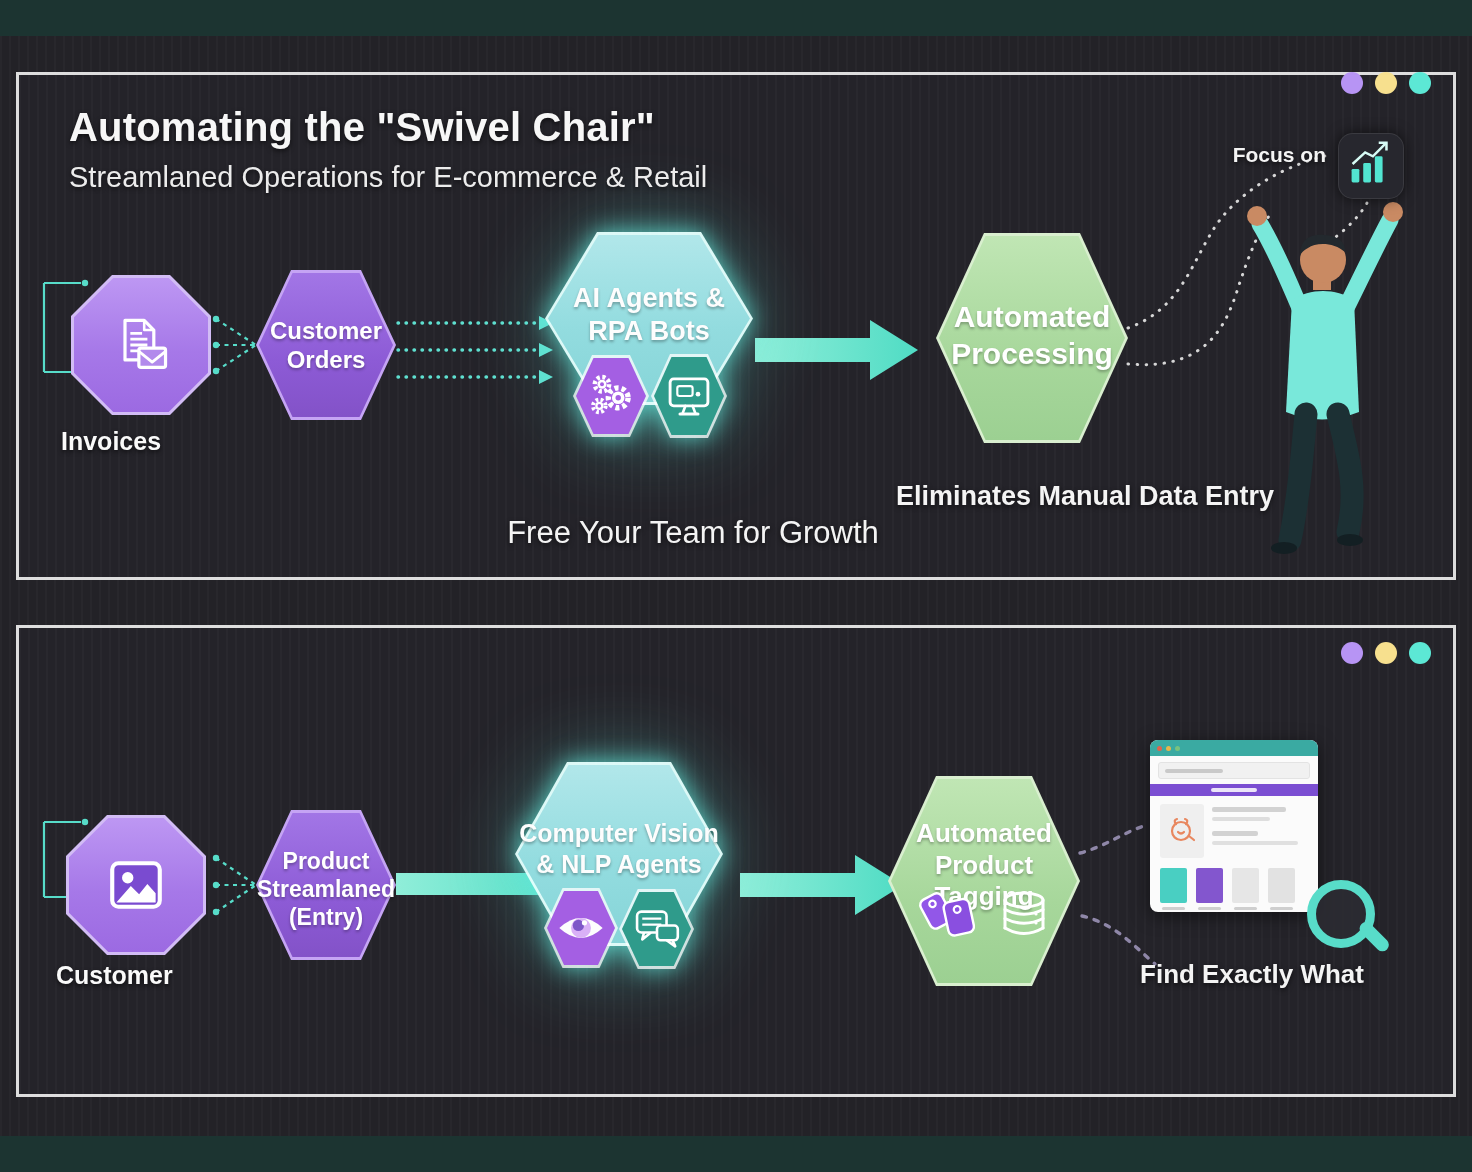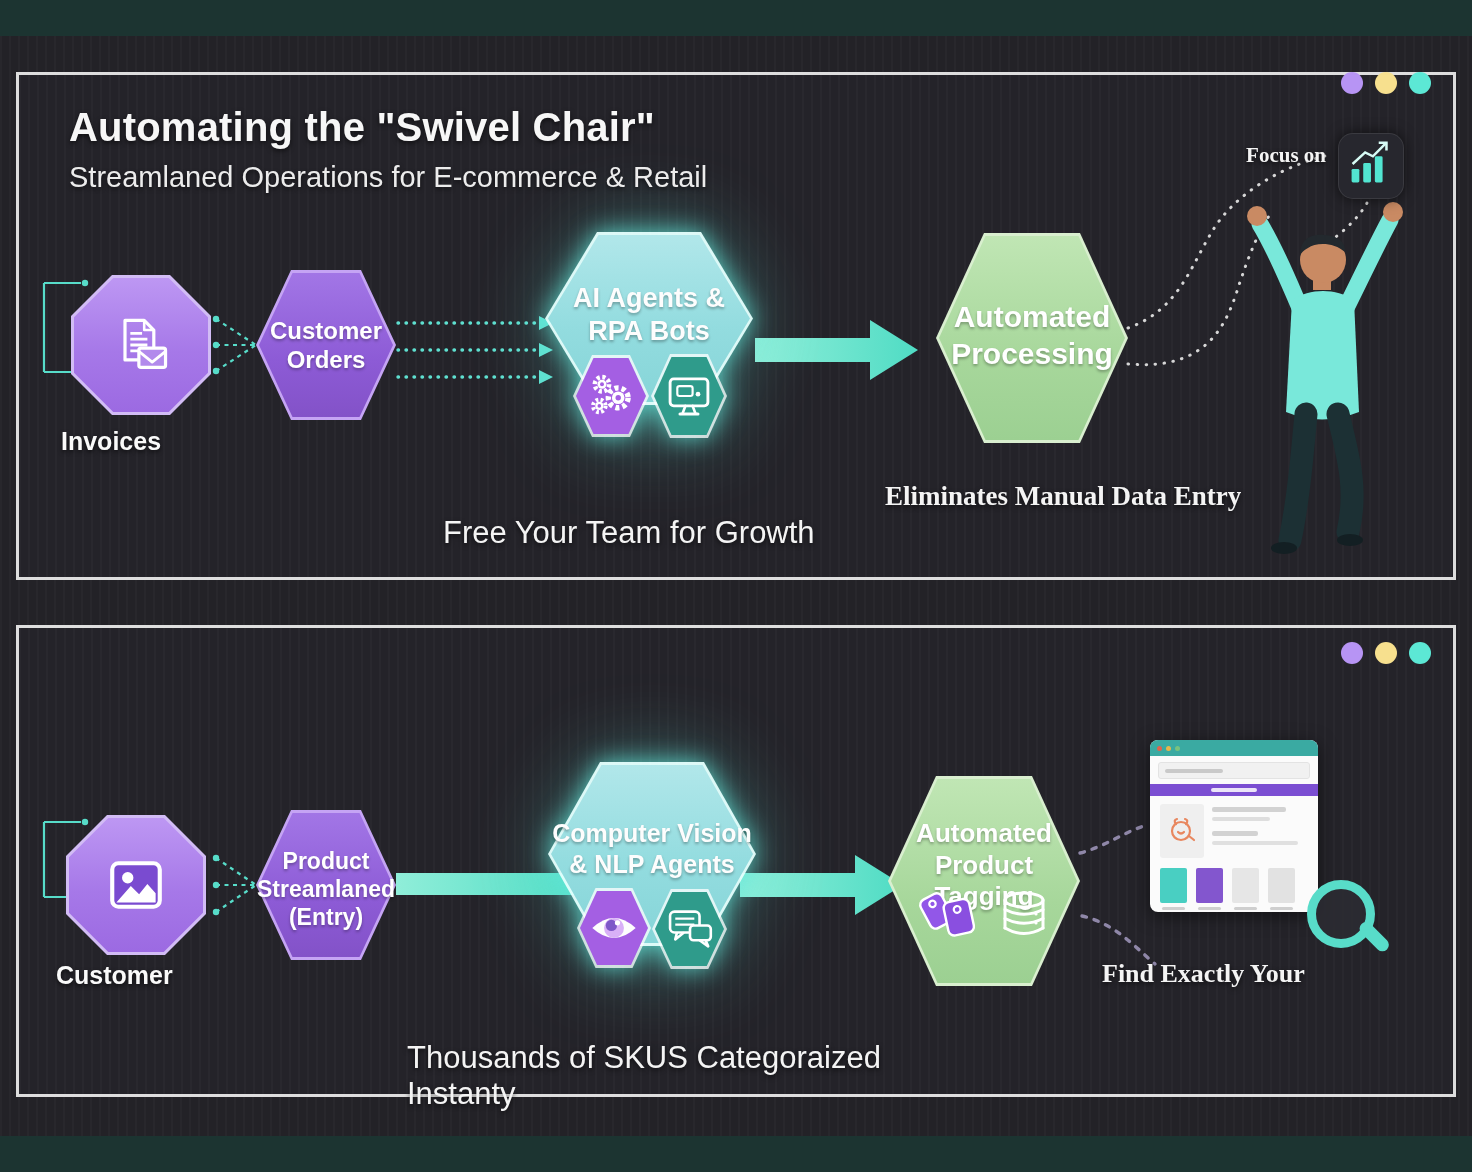--- a/index.html
+++ b/index.html
@@ -42,22 +42,22 @@
   .subhex.st .hex-f{background:#2f9b8b;}
   .subhex svg{position:absolute;left:50%;top:50%;transform:translate(-50%,-50%);}
   .hex-label{position:absolute;left:0;right:0;text-align:center;font-weight:700;color:#fff;
     text-shadow:0 2px 3px rgba(0,0,0,.3);line-height:1.22;}
   .hex-label span{display:block;}
   .fs23{font-size:23px}.fs24{font-size:24px}.fs25{font-size:25px}.fs26{font-size:26px}
   .fs27{font-size:27px}.fs30{font-size:30px}
   .node-label{position:absolute;font-size:25px;font-weight:700;color:#fafafa;
     text-shadow:0 2px 4px rgba(0,0,0,.6);z-index:2;}
   .octo-icon{position:absolute;left:50%;top:50%;transform:translate(-50%,-50%);}
-  .caption{position:absolute;text-align:left;color:#f4f4f4;text-shadow:0 2px 5px rgba(0,0,0,.6);z-index:3;}
-  .bold{font-weight:700;font-family:Liberation Serif, serif;}
+  .caption{position:absolute;text-align:center;color:#f4f4f4;text-shadow:0 2px 5px rgba(0,0,0,.6);z-index:3;}
+  .bold{font-weight:700;}
   
   .chart-chip{position:absolute;width:64px;height:64px;border-radius:15px;background:#27272e;
     border:1px solid rgba(255,255,255,.09);box-shadow:0 0 14px rgba(0,0,0,.6);z-index:3;}
   
   .browser{position:absolute;width:168px;height:172px;background:#fbfbfb;border-radius:8px;
     box-shadow:0 4px 18px rgba(0,0,0,.5);z-index:3;overflow:hidden;}
   .b-bar{height:16px;background:#3aaaa2;display:flex;align-items:center;padding-left:7px;gap:4px;}
   .b-dot{width:5px;height:5px;border-radius:50%;}
   .b-search{margin:6px 8px 5px 8px;height:15px;background:#f1f1f1;border:1px solid #e3e3e3;border-radius:3px;
     display:flex;align-items:center;padding-left:6px;}
@@ -294,21 +294,21 @@
     <div class="node purple" style="left:237px;top:182px;width:140px;height:150px">
       <div class="hex-b"></div>
       <div class="hex-f"></div>
       <div class="hex-label fs23" style="top:37px">
         <span>Product</span>
         <span>Streamlaned</span>
         <span>(Entry)</span>
       </div>
     </div>
 
-    <div class="node tealhex glow" style="left:529px;top:134px;width:208px;height:184px">
+    <div class="node tealhex glow" style="left:496px;top:134px;width:208px;height:184px">
       <div class="hex-b"></div>
       <div class="hex-f"></div>
       <div class="hex-label fs25" style="top:56px;color:#fdfdfd">
         <span>Computer Vision</span>
         <span>&amp; NLP Agents</span>
       </div>
       <div class="subhex sp" style="left:29px;top:126px;width:74px;height:80px">
         <div class="hex-b"></div>
           <div class="hex-f"></div>
         <svg width="52" height="52" viewBox="0 0 60 60">
@@ -414,17 +414,16 @@
             </div>
         </div>
       </div>
     </div>
     <div class="magnifier" style="left:1288px;top:252px">
       <div class="mag-ring"></div>
       <div class="mag-handle"></div>
     </div>
 
     <div class="caption bold" style="left:1083px;top:330px;width:300px;font-size:26px;line-height:1.25">
-      <span style="display:block">Find Exactly Your</span>
-    </div>
-    <div class="caption" style="left:388px;top:412px;width:580px;font-size:31px">Thousands of SKUS Categoraized Instanty</div>
+      <span style="display:block">Find Exactly What</span>
+    </div>
   </section>
 </div>
 
 </body></html>

